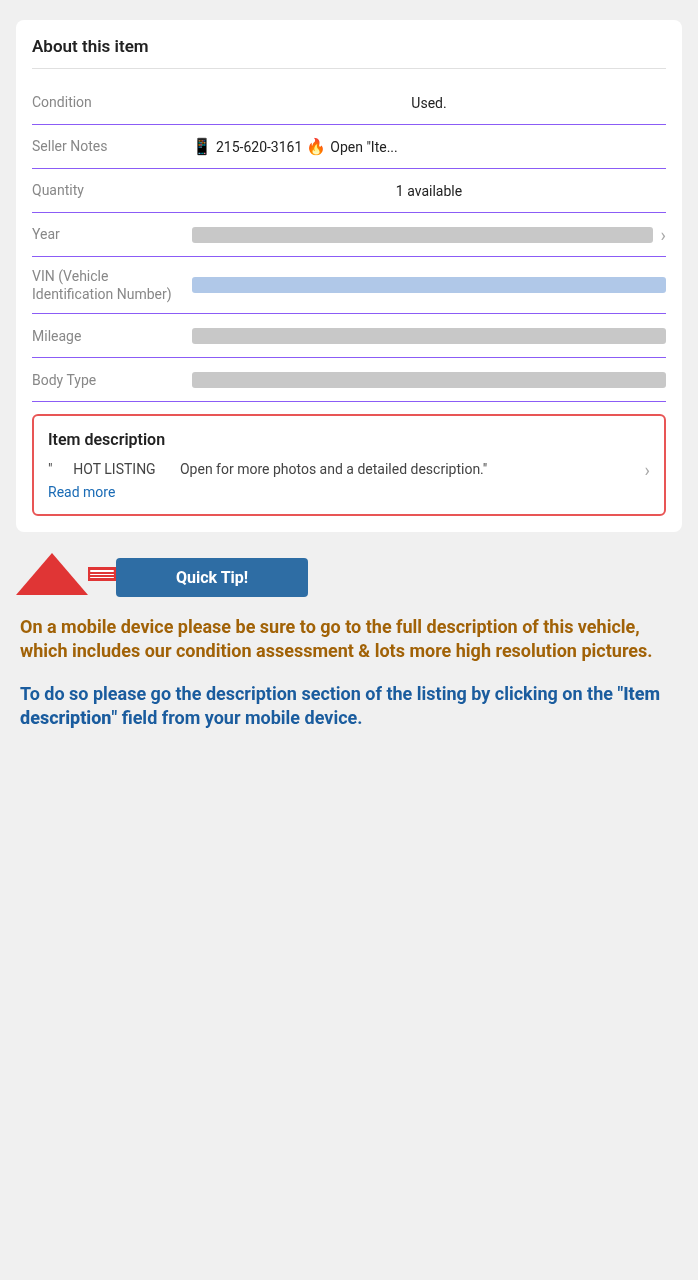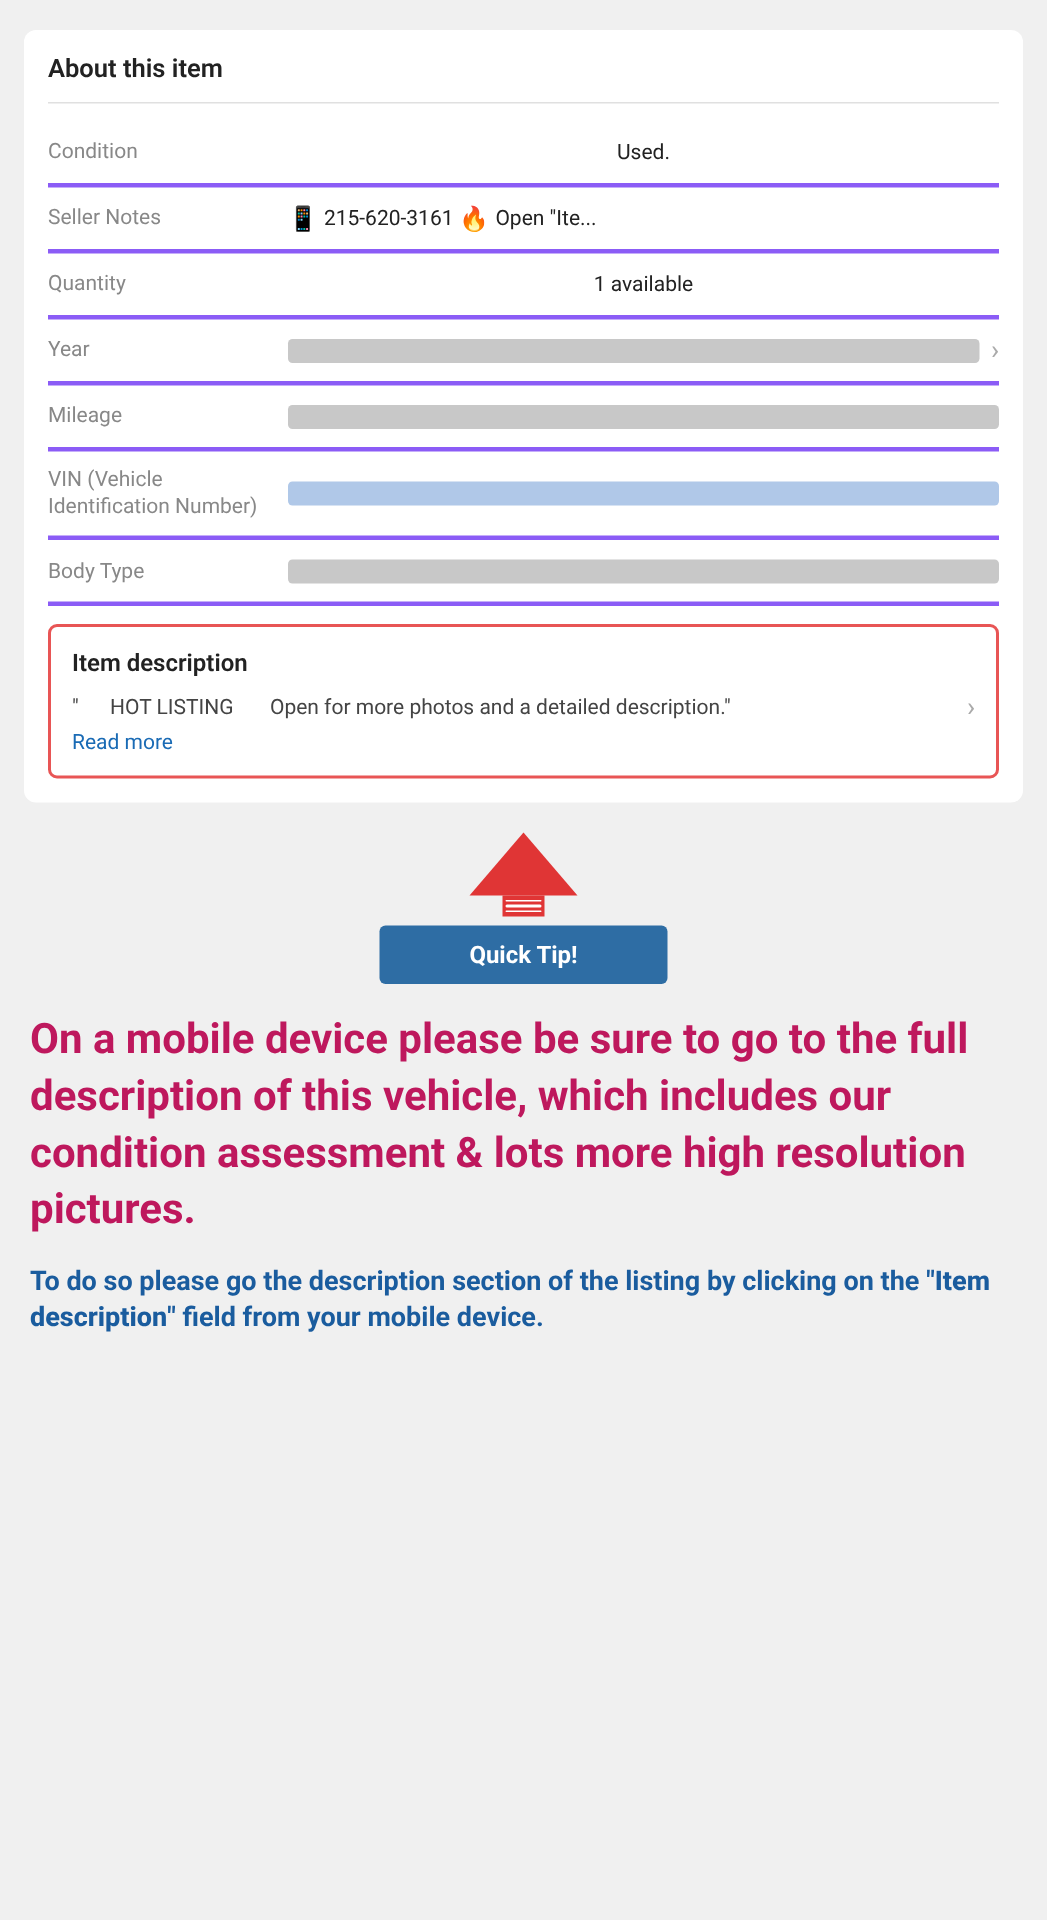--- a/index.html
+++ b/index.html
@@ -28,21 +28,21 @@
     .divider {
       border: none;
       border-top: 1px solid #e0e0e0;
       margin-bottom: 12px;
     }
 
     .item-row {
       display: flex;
       align-items: center;
       padding: 10px 0;
-      border-bottom: 3px solid #8b5cf6;
+      border-bottom: 1px solid #8b5cf6;
       min-height: 44px;
     }
 
     .item-row:last-child {
       border-bottom: none;
     }
 
     .item-label {
       font-size: 14px;
       color: #888;
@@ -130,21 +130,20 @@
       color: #1a6bb5;
       font-size: 14px;
       display: block;
       margin-top: 4px;
       cursor: pointer;
     }
 
     
     .tip-section {
       display: flex;
-      flex-direction: column;
       align-items: center;
       margin-top: 20px;
       margin-bottom: 16px;
     }
 
     .arrow-up {
       width: 0;
       height: 0;
       border-left: 36px solid transparent;
       border-right: 36px solid transparent;
@@ -175,23 +174,23 @@
       color: #fff;
       font-size: 16px;
       font-weight: 700;
       padding: 10px 60px;
       border-radius: 4px;
       margin-top: 6px;
       text-align: center;
     }
 
     .tip-text-main {
-      font-size: 28px;
+      font-size: 18px;
       font-weight: 700;
-      color: #be185d;
+      color: #a16207;
       line-height: 1.35;
       margin-top: 18px;
       padding: 0 4px;
     }
 
     .tip-text-secondary {
       font-size: 18px;
       font-weight: 700;
       color: #1a5c9e;
       line-height: 1.35;
@@ -231,27 +230,27 @@
     <span class="item-value">1 available</span>
   </div>
 
   <div class="item-row">
     <span class="item-label">Year</span>
     <span class="item-value blurred">&nbsp;&nbsp;&nbsp;&nbsp;&nbsp;&nbsp;&nbsp;&nbsp;&nbsp;&nbsp;</span>
     <span class="chevron">›</span>
   </div>
 
   <div class="item-row">
+    <span class="item-label">VIN (Vehicle Identification Number)</span>
+    <span class="item-value blurred-wide">&nbsp;&nbsp;&nbsp;&nbsp;&nbsp;&nbsp;&nbsp;&nbsp;&nbsp;&nbsp;&nbsp;&nbsp;&nbsp;&nbsp;&nbsp;&nbsp;&nbsp;&nbsp;&nbsp;&nbsp;</span>
+  </div>
+
+  <div class="item-row">
     <span class="item-label">Mileage</span>
     <span class="item-value blurred">&nbsp;&nbsp;&nbsp;&nbsp;&nbsp;&nbsp;&nbsp;&nbsp;&nbsp;&nbsp;</span>
-  </div>
-
-  <div class="item-row">
-    <span class="item-label">VIN (Vehicle Identification Number)</span>
-    <span class="item-value blurred-wide">&nbsp;&nbsp;&nbsp;&nbsp;&nbsp;&nbsp;&nbsp;&nbsp;&nbsp;&nbsp;&nbsp;&nbsp;&nbsp;&nbsp;&nbsp;&nbsp;&nbsp;&nbsp;&nbsp;&nbsp;</span>
   </div>
 
   <div class="item-row">
     <span class="item-label">Body Type</span>
     <span class="item-value blurred">&nbsp;&nbsp;&nbsp;&nbsp;&nbsp;&nbsp;&nbsp;&nbsp;&nbsp;&nbsp;</span>
   </div>
 
   <div class="description-box">
     <div class="desc-title">Item description</div>
     <div class="desc-content">

